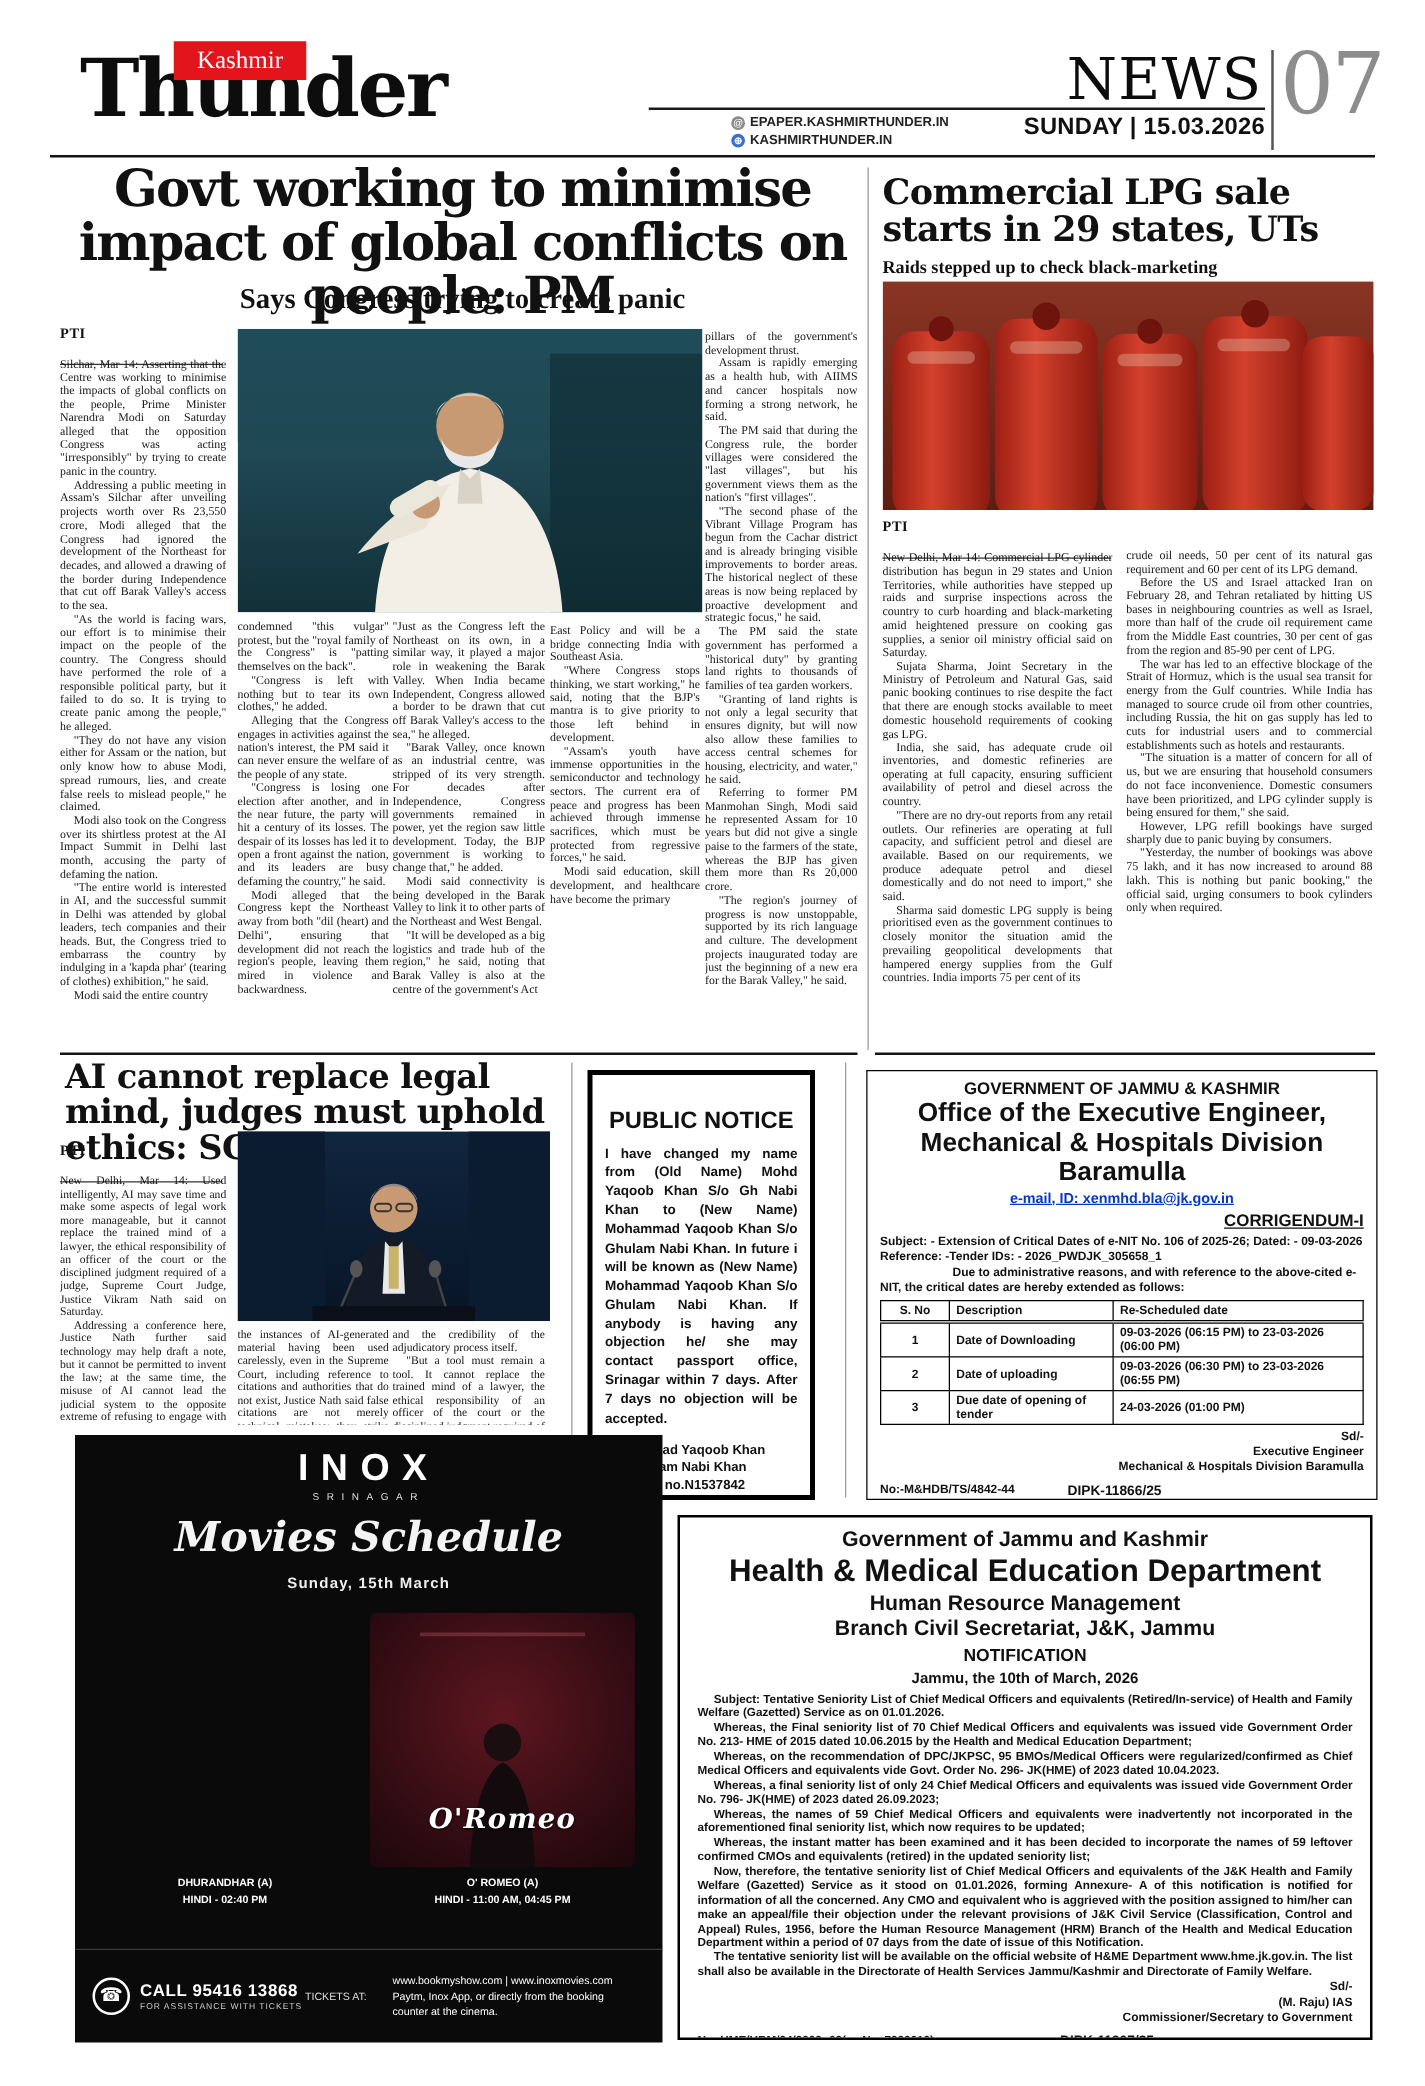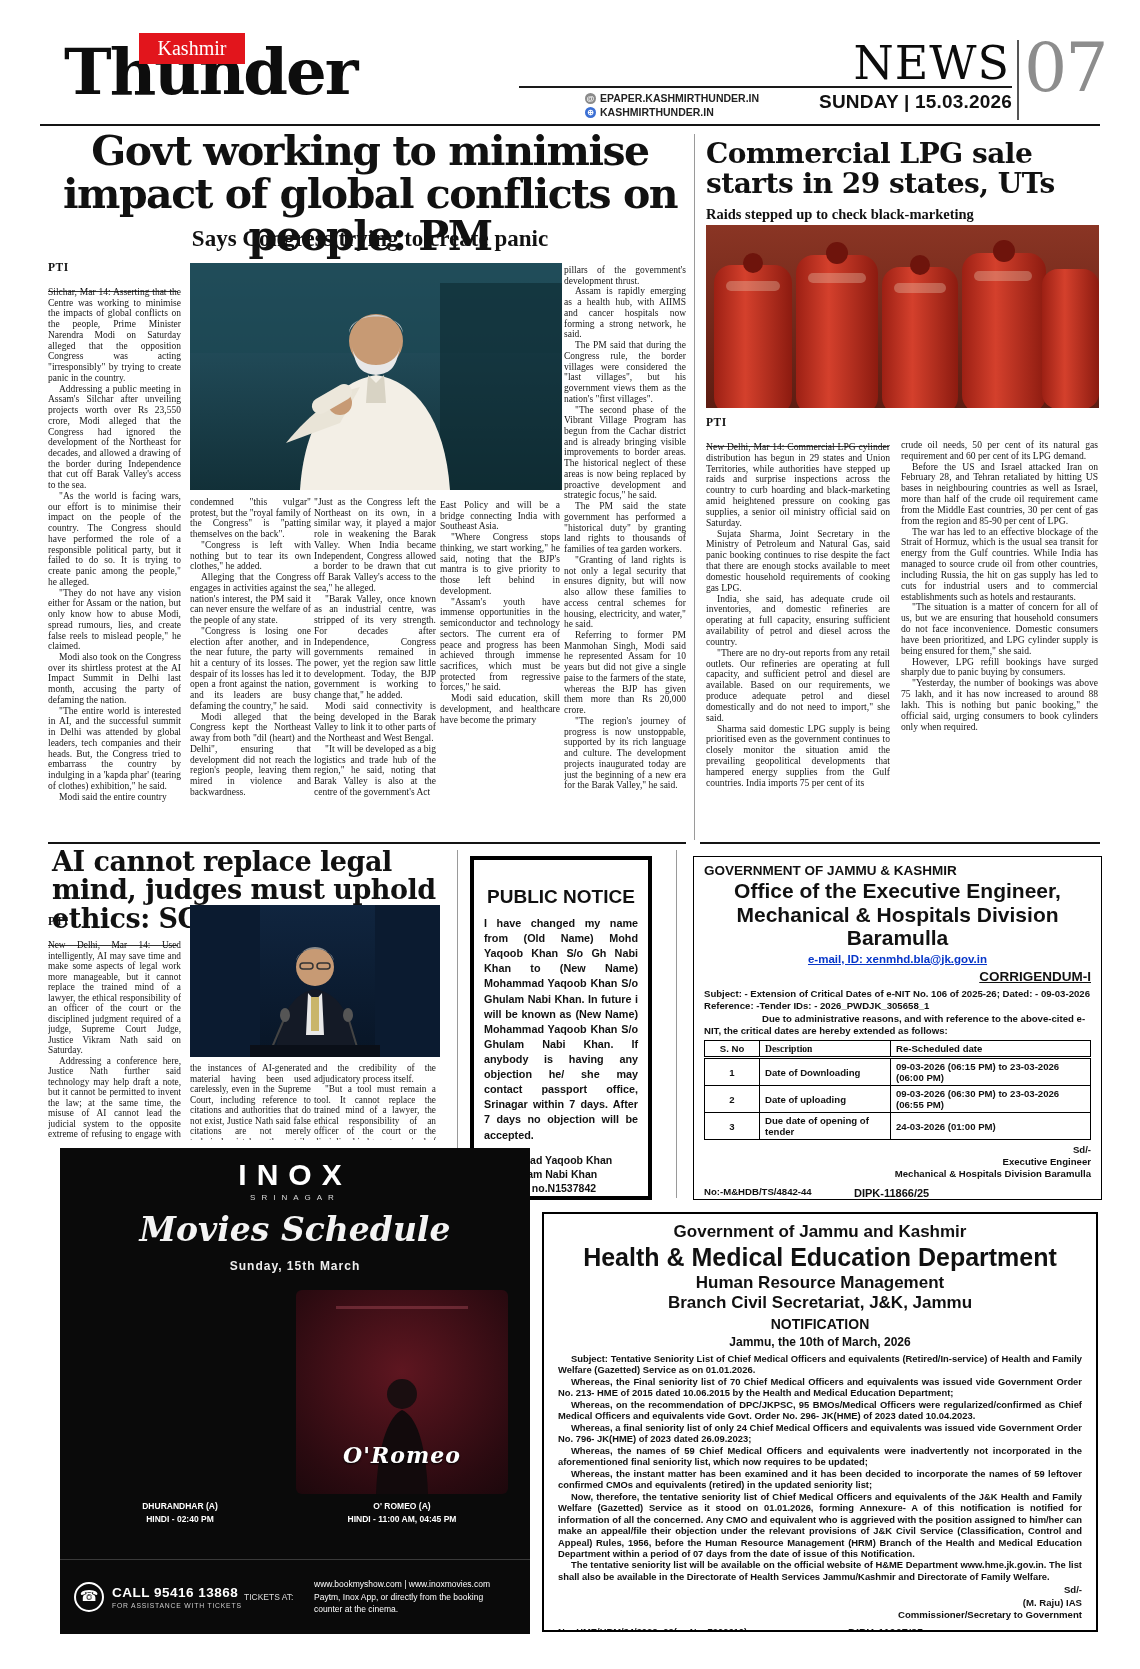--- a/index.html
+++ b/index.html
@@ -49,32 +49,32 @@
   .pn-box{left:470px;top:856px;width:182px;height:344px;border:4px solid #000000;box-sizing:border-box;padding:24px 10px;overflow:hidden;
           font-family:"Liberation Sans",sans-serif;}
   .pn-title{text-align:center;font:700 19px "Liberation Sans",sans-serif;margin:2px 0 8px;}
   .pn-body{font:700 10.8px "Liberation Sans",sans-serif;line-height:1.4;text-align:justify;}
   .pn-sign{margin-top:10px;text-align:left;font:700 10.5px "Liberation Sans",sans-serif;line-height:1.35;}
   .pn-sign p{margin:0;}
 
   
   .corr-box{left:693px;top:856px;width:409px;height:344px;border:1.5px solid #000;box-sizing:border-box;padding:6px 10px;overflow:hidden;
             font-family:"Liberation Sans",sans-serif;}
-  .corr-govt{text-align:left;font:700 13.5px "Liberation Sans",sans-serif;}
+  .corr-govt{text-align:center;font:700 13.5px "Liberation Sans",sans-serif;}
   .corr-office{text-align:center;font:700 21px "Liberation Sans",sans-serif;line-height:1.12;margin-top:1px;}
   .corr-email{text-align:center;font:700 11.5px "Liberation Sans",sans-serif;color:#0635c9;text-decoration:underline;margin-top:3px;}
   .corr-title{text-align:right;font:700 13.5px "Liberation Sans",sans-serif;text-decoration:underline;margin-top:4px;}
   .corr-meta{font:700 9.6px "Liberation Sans",sans-serif;line-height:1.25;margin-top:4px;}
   .corr-meta p{margin:0;}
   .corr-intro{font:700 9.6px "Liberation Sans",sans-serif;line-height:1.25;text-indent:58px;margin-top:1px;}
   .corr-table{width:100%;border-collapse:collapse;margin-top:4px;font:700 9.6px "Liberation Sans",sans-serif;}
   .corr-table th,.corr-table td{border:1.2px solid #000;padding:2px 5px;text-align:left;}
   .corr-table th{border-bottom:3px double #000;}
   .corr-table .cnum{width:44px;text-align:center;}
-  .corr-table .cdesc{width:120px;font-family:Liberation Serif, serif;}
+  .corr-table .cdesc{width:120px;}
   .corr-sd{text-align:right;font:700 9.6px "Liberation Sans",sans-serif;line-height:1.25;margin-top:4px;}
   .corr-sd p{margin:0;}
   .corr-foot{display:flex;margin-top:6px;font:700 9.6px "Liberation Sans",sans-serif;line-height:1.3;}
   .corr-foot .fl{width:150px;}
   .corr-foot .fd{font-size:11px;}
   .corr-foot p{margin:0;}
 
   
   .inox{left:60px;top:1148px;width:470px;height:486px;background:#0a0a0a;color:#fff;overflow:hidden;font-family:"Liberation Sans",sans-serif;}
   .inox-logo{text-align:center;padding-top:10px;font:700 30px "Liberation Sans",sans-serif;letter-spacing:10px;}

